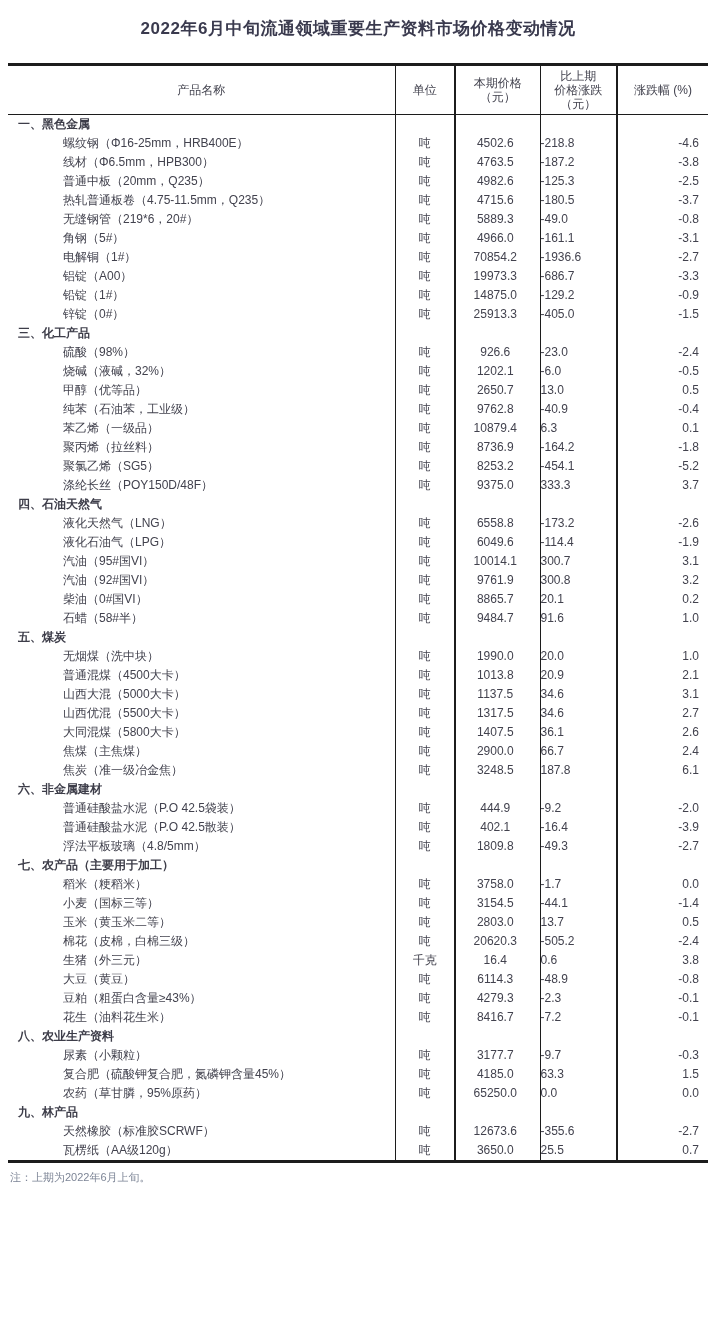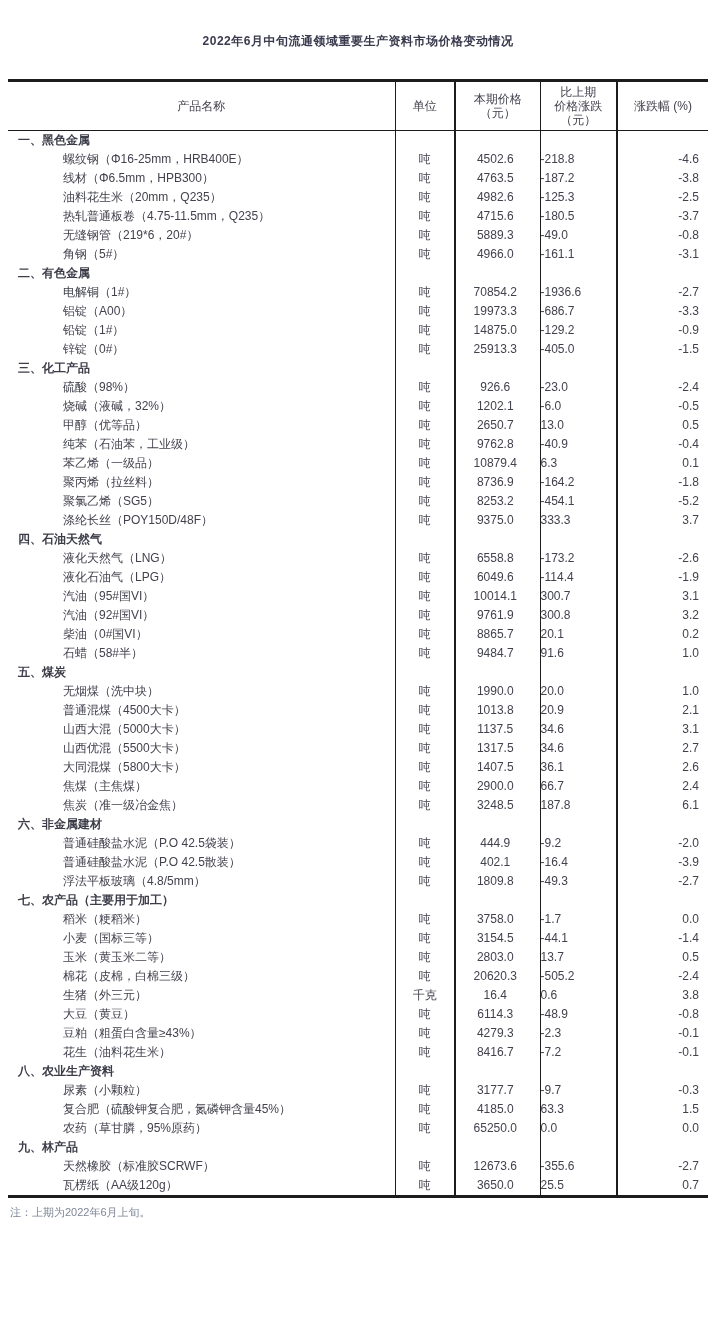--- a/index.html
+++ b/index.html
@@ -8,25 +8,25 @@
     background: #ffffff;
   }
   body {
     width: 716px;
     height: 1324px;
     position: relative;
     font-family: "Liberation Sans", "DejaVu Sans", sans-serif;
     color: #42424e;
   }
   .page-title {
-    margin: 16px;
+    margin: 0;
     padding-top: 17px;
     height: 30px;
     text-align: center;
-    font-size: 12px;
+    font-size: 17px;
     font-weight: bold;
     color: #3a3a4e;
     letter-spacing: 0.5px;
     font-family: "Liberation Sans", "DejaVu Sans", sans-serif;
   }
   table.price-table {
     width: 700px;
     margin: 16px 8px 0 8px;
     border-collapse: collapse;
     table-layout: fixed;
@@ -123,21 +123,21 @@
           <td class="cell-pct v-thick">-4.6</td>
         </tr>
         <tr>
           <td class="cell-name">线材（Φ6.5mm，HPB300）</td>
           <td class="cell-unit v-thin">吨</td>
           <td class="cell-price v-thick">4763.5</td>
           <td class="cell-change v-thin">-187.2</td>
           <td class="cell-pct v-thick">-3.8</td>
         </tr>
         <tr>
-          <td class="cell-name">油料花生米（20mm，Q235）</td>
+          <td class="cell-name">普通中板（20mm，Q235）</td>
           <td class="cell-unit v-thin">吨</td>
           <td class="cell-price v-thick">4982.6</td>
           <td class="cell-change v-thin">-125.3</td>
           <td class="cell-pct v-thick">-2.5</td>
         </tr>
         <tr>
           <td class="cell-name">热轧普通板卷（4.75-11.5mm，Q235）</td>
           <td class="cell-unit v-thin">吨</td>
           <td class="cell-price v-thick">4715.6</td>
           <td class="cell-change v-thin">-180.5</td>
@@ -149,27 +149,20 @@
           <td class="cell-price v-thick">5889.3</td>
           <td class="cell-change v-thin">-49.0</td>
           <td class="cell-pct v-thick">-0.8</td>
         </tr>
         <tr>
           <td class="cell-name">角钢（5#）</td>
           <td class="cell-unit v-thin">吨</td>
           <td class="cell-price v-thick">4966.0</td>
           <td class="cell-change v-thin">-161.1</td>
           <td class="cell-pct v-thick">-3.1</td>
-        </tr>
-        <tr class="section-row">
-          <td class="cell-name">二、有色金属</td>
-          <td class="cell-unit v-thin"></td>
-          <td class="cell-price v-thick"></td>
-          <td class="cell-change v-thin"></td>
-          <td class="cell-pct v-thick"></td>
         </tr>
         <tr>
           <td class="cell-name">电解铜（1#）</td>
           <td class="cell-unit v-thin">吨</td>
           <td class="cell-price v-thick">70854.2</td>
           <td class="cell-change v-thin">-1936.6</td>
           <td class="cell-pct v-thick">-2.7</td>
         </tr>
         <tr>
           <td class="cell-name">铝锭（A00）</td>

